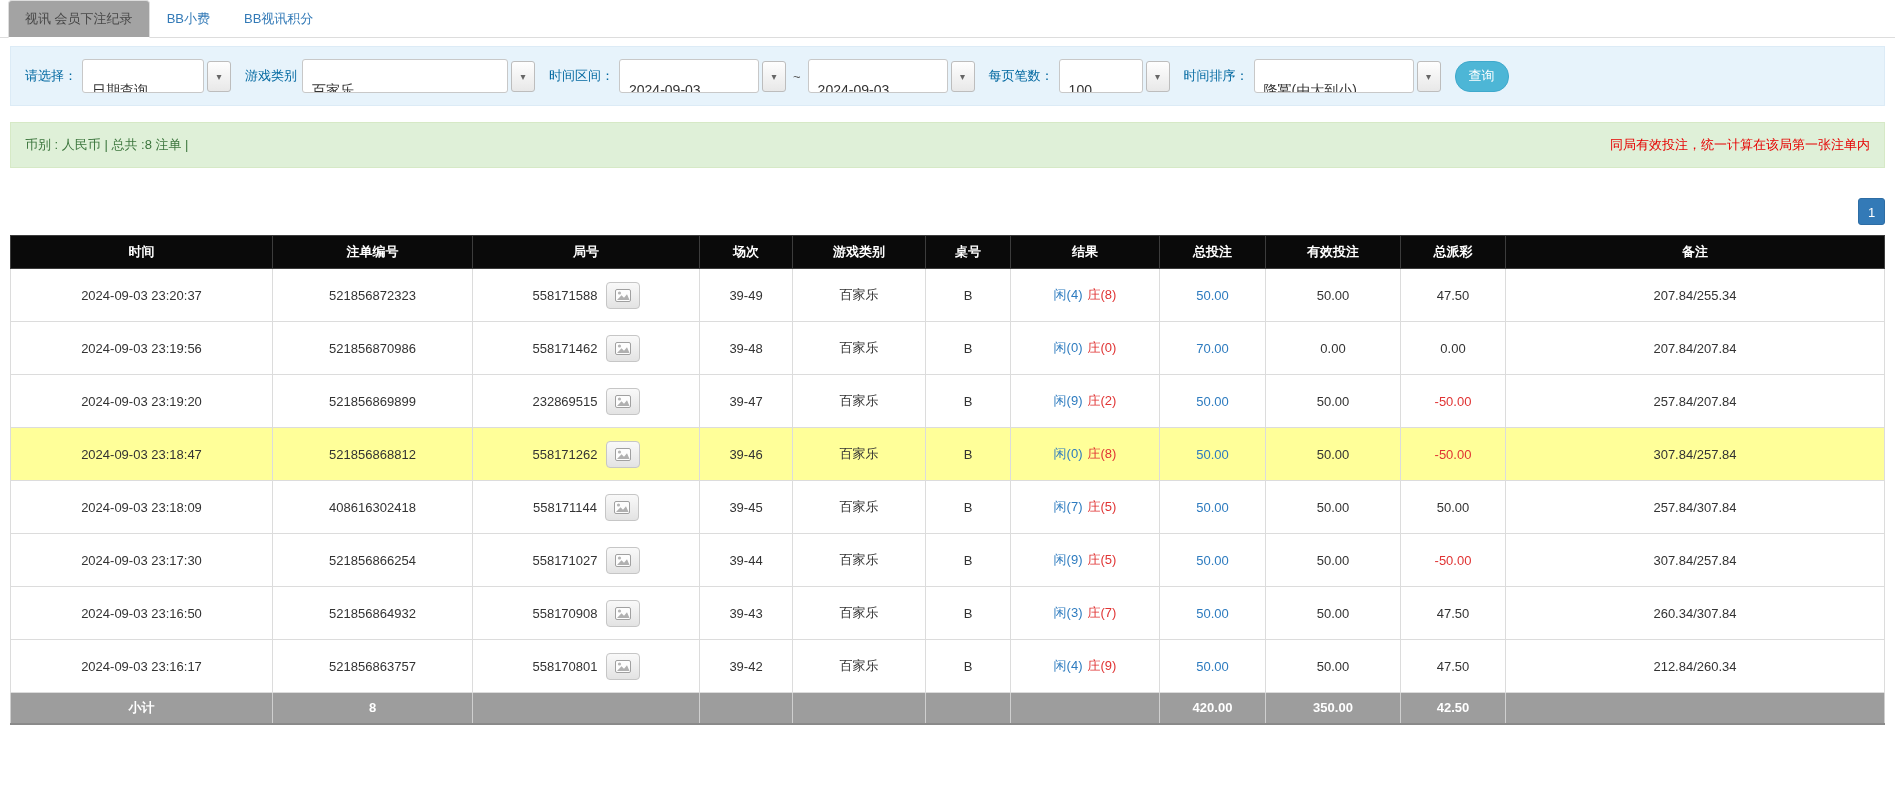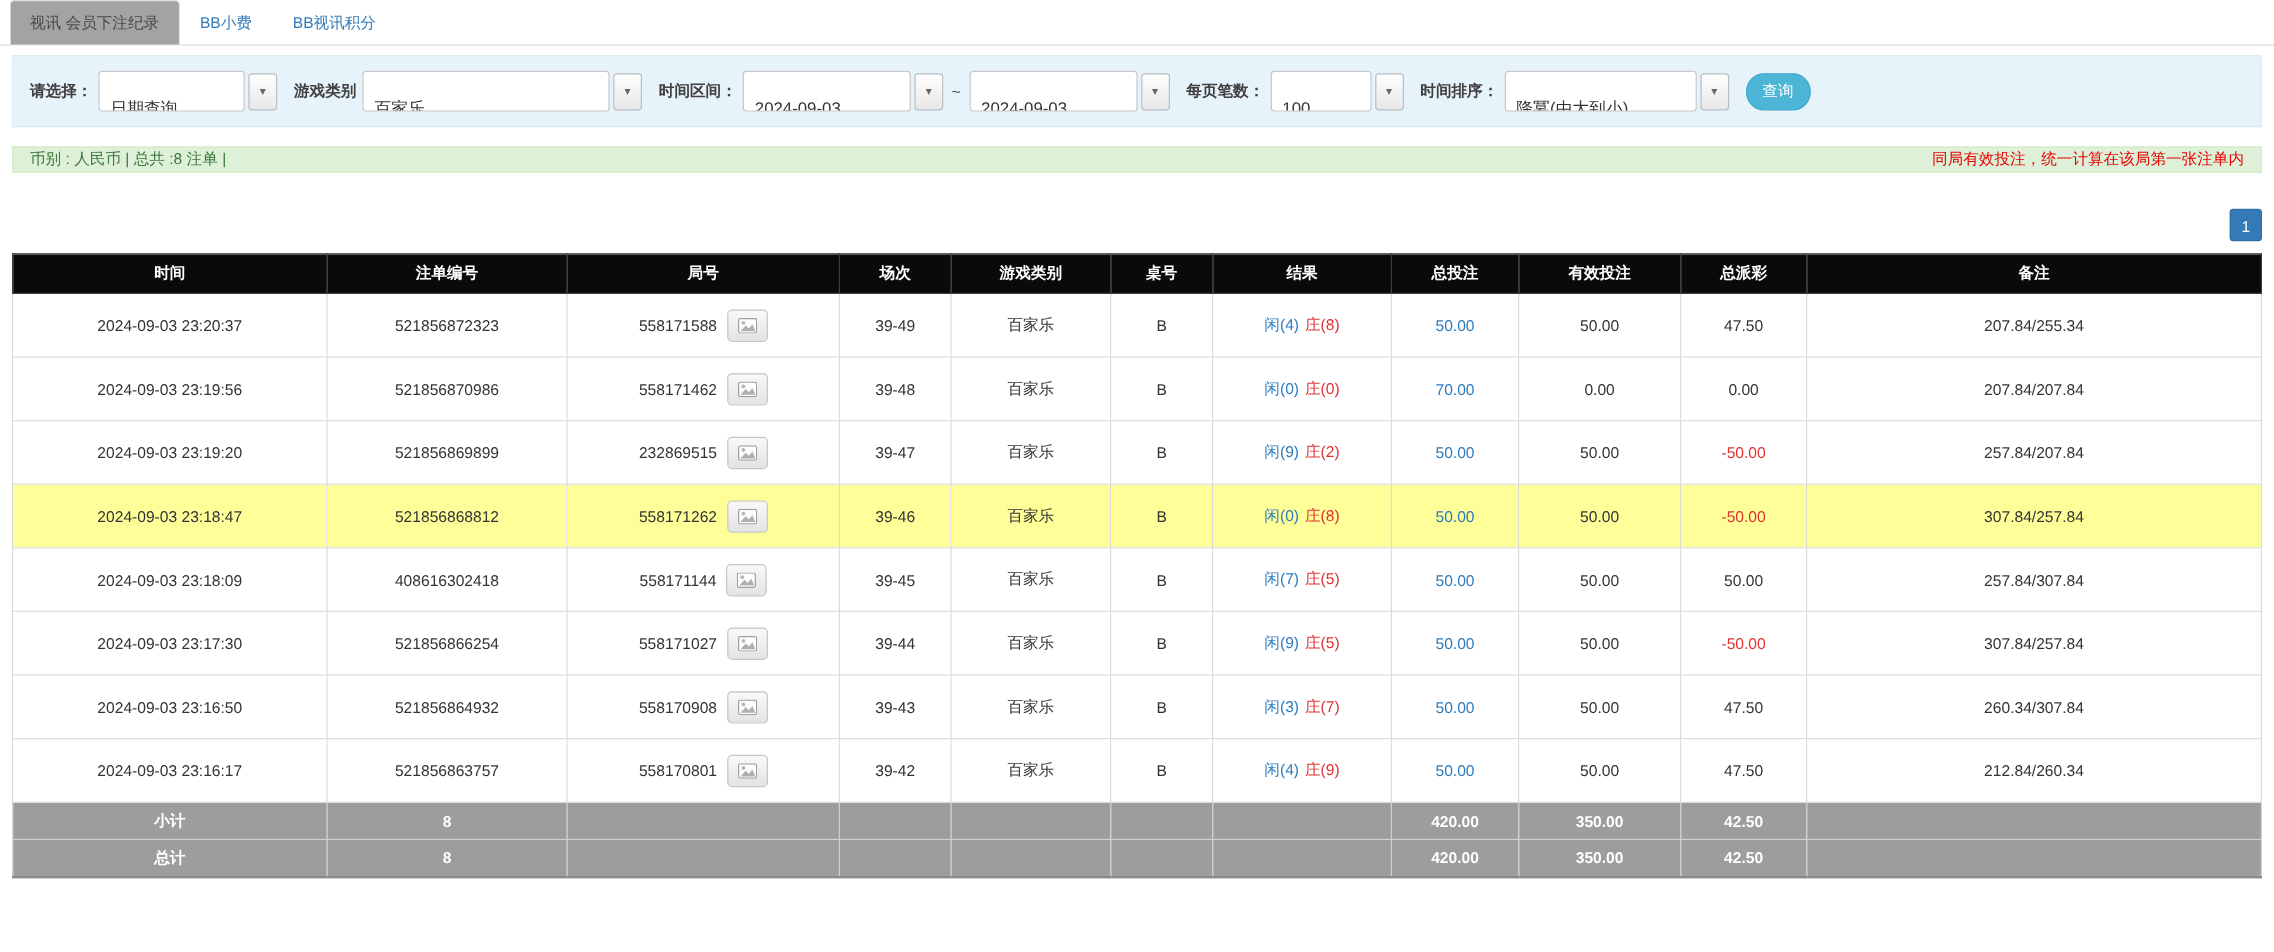--- a/index.html
+++ b/index.html
@@ -41,22 +41,22 @@
   .filterbar {
     margin: 8px 10px 0;
     background: #e7f3fb;
     border: 1px solid #dcebf6;
     padding: 12px 8px;
     display: flex;
     align-items: center;
     white-space: nowrap;
   }
   .flabel {
-    color: #404040;
-    font-weight: bold;
+    color: #0369a1;
+    font-weight: normal;
     margin: 0 5px 0 14px;
   }
   .flabel.first { margin-left: 6px; }
   .combo { display: inline-flex; align-items: center; }
   .combo-text {
     background: #fff;
     border: 1px solid #c8c8c8;
     border-radius: 3px;
     height: 31px;
     line-height: 29px;
@@ -98,21 +98,21 @@
     border-radius: 15px;
     cursor: pointer;
     font-family: inherit;
   }
 
   
   .summary {
     margin: 16px 10px 0;
     background: #dff0d8;
     border: 1px solid #d6e9c6;
-    padding: 1px 14px;
+    padding: 13px 14px;
     display: flex;
     justify-content: space-between;
     align-items: center;
   }
   .sum-left  { color: #3c763d; }
   .sum-right { color: #e60000; }
 
   
   .pagination { margin: 30px 10px 10px; text-align: right; }
   .page-btn {
@@ -511,28 +511,15 @@
         <td></td>
           <td></td>
           <td></td>
         <td></td>
           <td></td>
         <td>420.00</td>
         <td>350.00</td>
         <td>42.50</td>
         <td></td>
       </tr>
-      <tr>
-        <td>总计</td>
-        <td>8</td>
-        <td></td>
-          <td></td>
-          <td></td>
-        <td></td>
-          <td></td>
-        <td>420.00</td>
-        <td>350.00</td>
-        <td>42.50</td>
-        <td></td>
-      </tr>
     </tfoot>
   </table>
 </div>
 
 </body></html>

